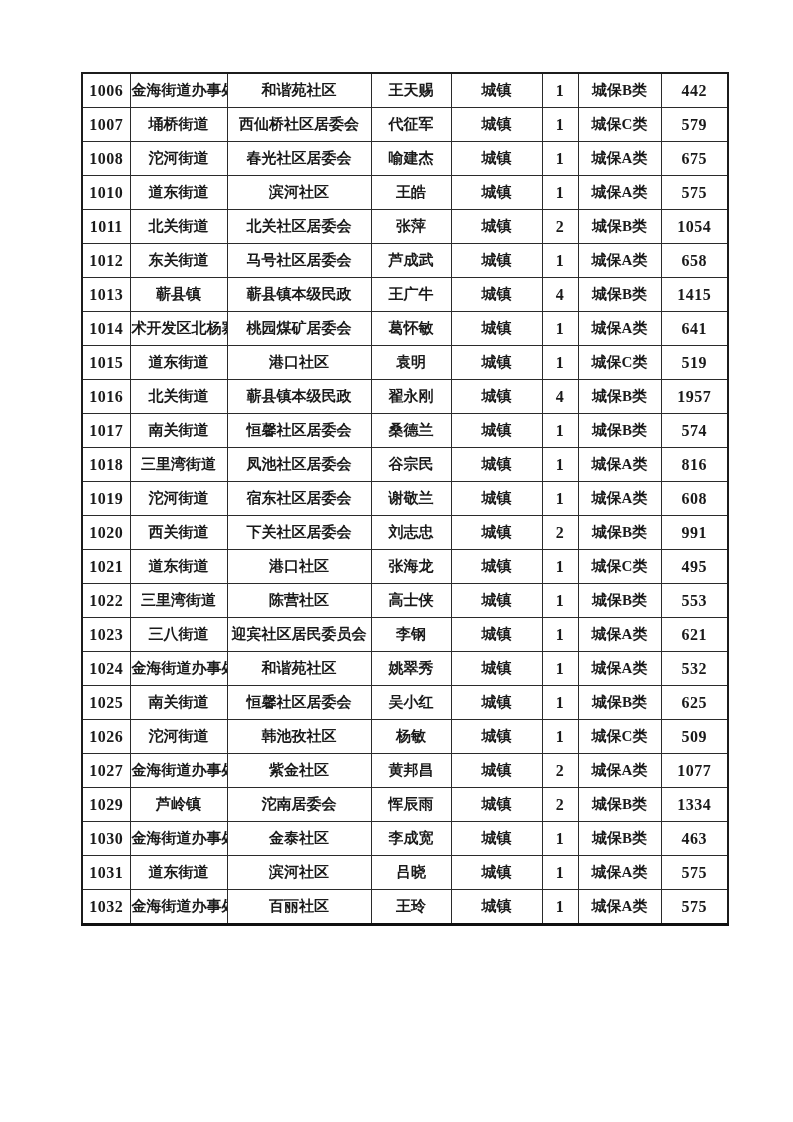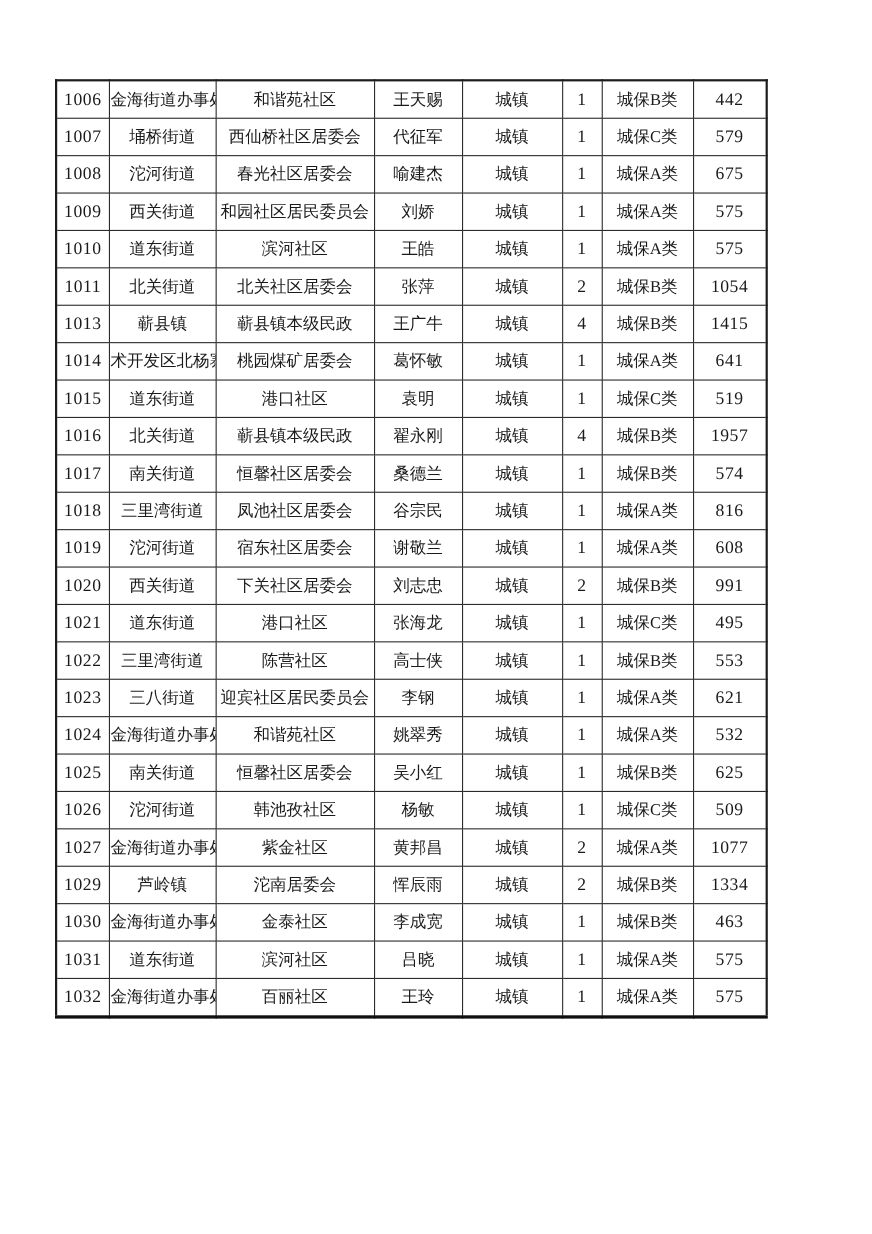--- a/index.html
+++ b/index.html
@@ -9,29 +9,30 @@
   }
   .page {
     position: relative;
     width: 793px;
     height: 1122px;
     background: #ffffff;
     overflow: hidden;
   }
   table.roster {
     position: absolute;
-    left: 50px;
+    left: 81px;
     top: 72px;
     width: 646px;
     table-layout: fixed;
     border-collapse: collapse;
     border-top: 2px solid #1c1c1c;
     border-left: 2px solid #1c1c1c;
     border-right: 2px solid #1c1c1c;
     border-bottom: 3px solid #101010;
+    font-weight: bold;
   }
   table.roster td {
     border: 1px solid #2b2b2b;
     height: 33px;
     padding: 0 1px;
     text-align: center;
     vertical-align: middle;
     color: #1a1a1a;
     font-family: "Liberation Serif", "DejaVu Serif", serif;
     white-space: nowrap;
@@ -84,48 +85,48 @@
           <td class="c0">1008</td>
           <td class="c1">沱河街道</td>
           <td class="c2">春光社区居委会</td>
           <td class="c3">喻建杰</td>
           <td class="c4">城镇</td>
           <td class="c5">1</td>
           <td class="c6">城保A类</td>
           <td class="c7">675</td>
         </tr>
         <tr>
-          <td class="c0">1009</td>
-          <td class="c1">西关街道</td>
-          <td class="c2">和园社区居民委员会</td>
-          <td class="c3">刘娇</td>
-          <td class="c4">城镇</td>
-          <td class="c5">1</td>
-          <td class="c6">城保A类</td>
-          <td class="c7">575</td>
-        </tr>
-        <tr>
           <td class="c0">1010</td>
           <td class="c1">道东街道</td>
           <td class="c2">滨河社区</td>
           <td class="c3">王皓</td>
           <td class="c4">城镇</td>
           <td class="c5">1</td>
           <td class="c6">城保A类</td>
           <td class="c7">575</td>
         </tr>
         <tr>
           <td class="c0">1011</td>
           <td class="c1">北关街道</td>
           <td class="c2">北关社区居委会</td>
           <td class="c3">张萍</td>
           <td class="c4">城镇</td>
           <td class="c5">2</td>
           <td class="c6">城保B类</td>
           <td class="c7">1054</td>
+        </tr>
+        <tr>
+          <td class="c0">1012</td>
+          <td class="c1">东关街道</td>
+          <td class="c2">马号社区居委会</td>
+          <td class="c3">芦成武</td>
+          <td class="c4">城镇</td>
+          <td class="c5">1</td>
+          <td class="c6">城保A类</td>
+          <td class="c7">658</td>
         </tr>
         <tr>
           <td class="c0">1013</td>
           <td class="c1">蕲县镇</td>
           <td class="c2">蕲县镇本级民政</td>
           <td class="c3">王广牛</td>
           <td class="c4">城镇</td>
           <td class="c5">4</td>
           <td class="c6">城保B类</td>
           <td class="c7">1415</td>

